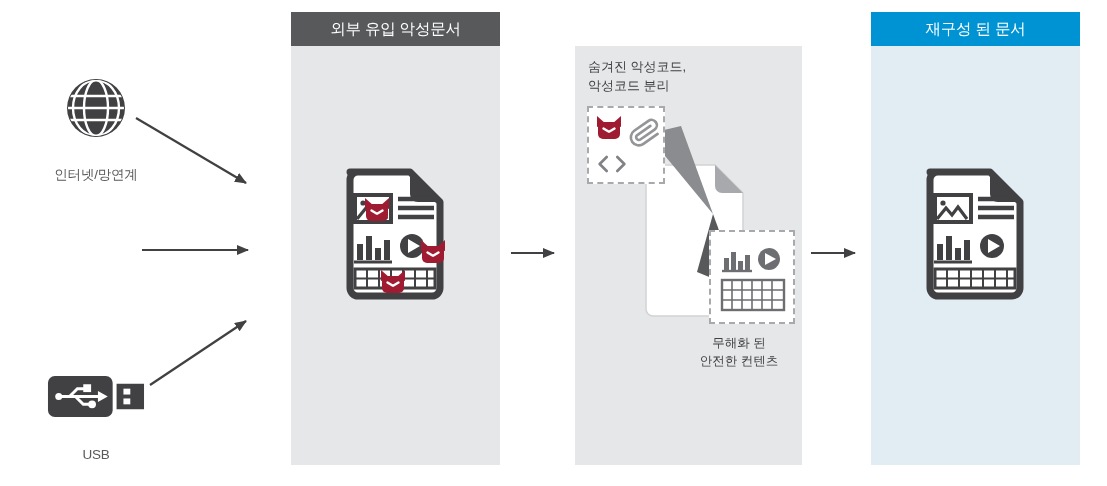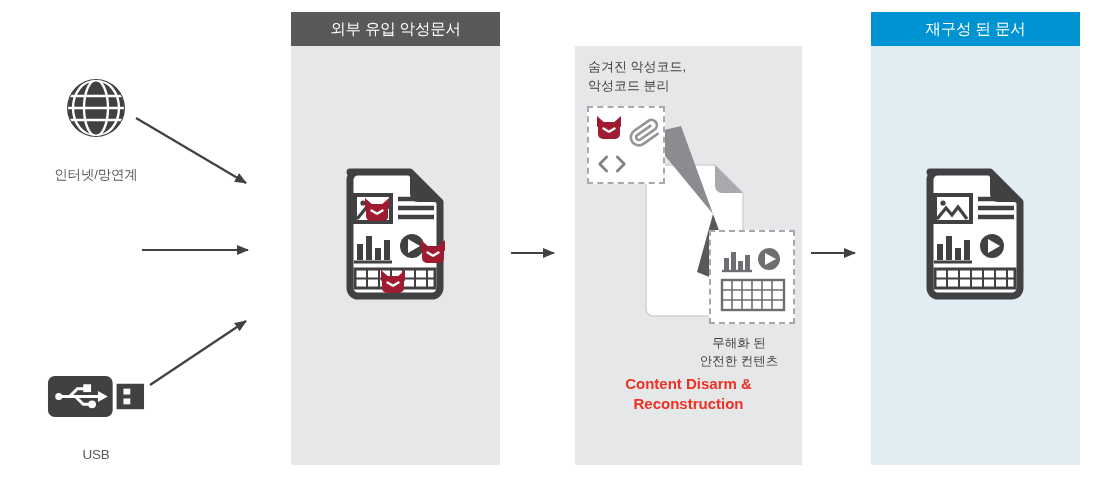--- a/index.html
+++ b/index.html
@@ -234,24 +234,20 @@
         <svg class="safe-icon" width="72" height="76">
             <use href="#sym-safe"></use>
           </svg>
       </div>
 
       <div class="safe-note">
         <div>무해화 된</div>
         <div>안전한 컨텐츠</div>
       </div>
 
-      <div class="cdr-caption">
-        <div>Content Disarm &amp;</div>
-        <div>Reconstruction</div>
-      </div>
 
     </div>
   </section>
 
   <section class="panel" id="panel-3">
     <header class="panel-header">재구성 된 문서</header>
     <div class="panel-body">
       <div class="doc-wrap">
         <svg width="118" height="132">
             <use href="#sym-doc"></use>

